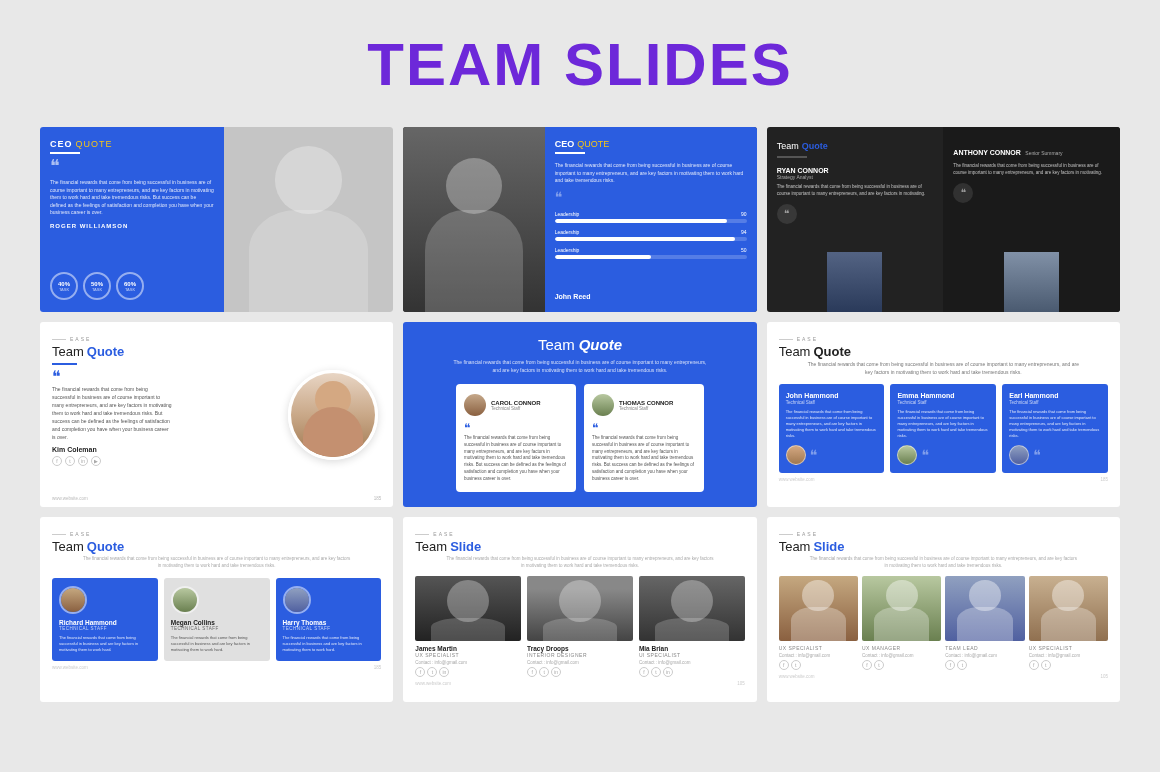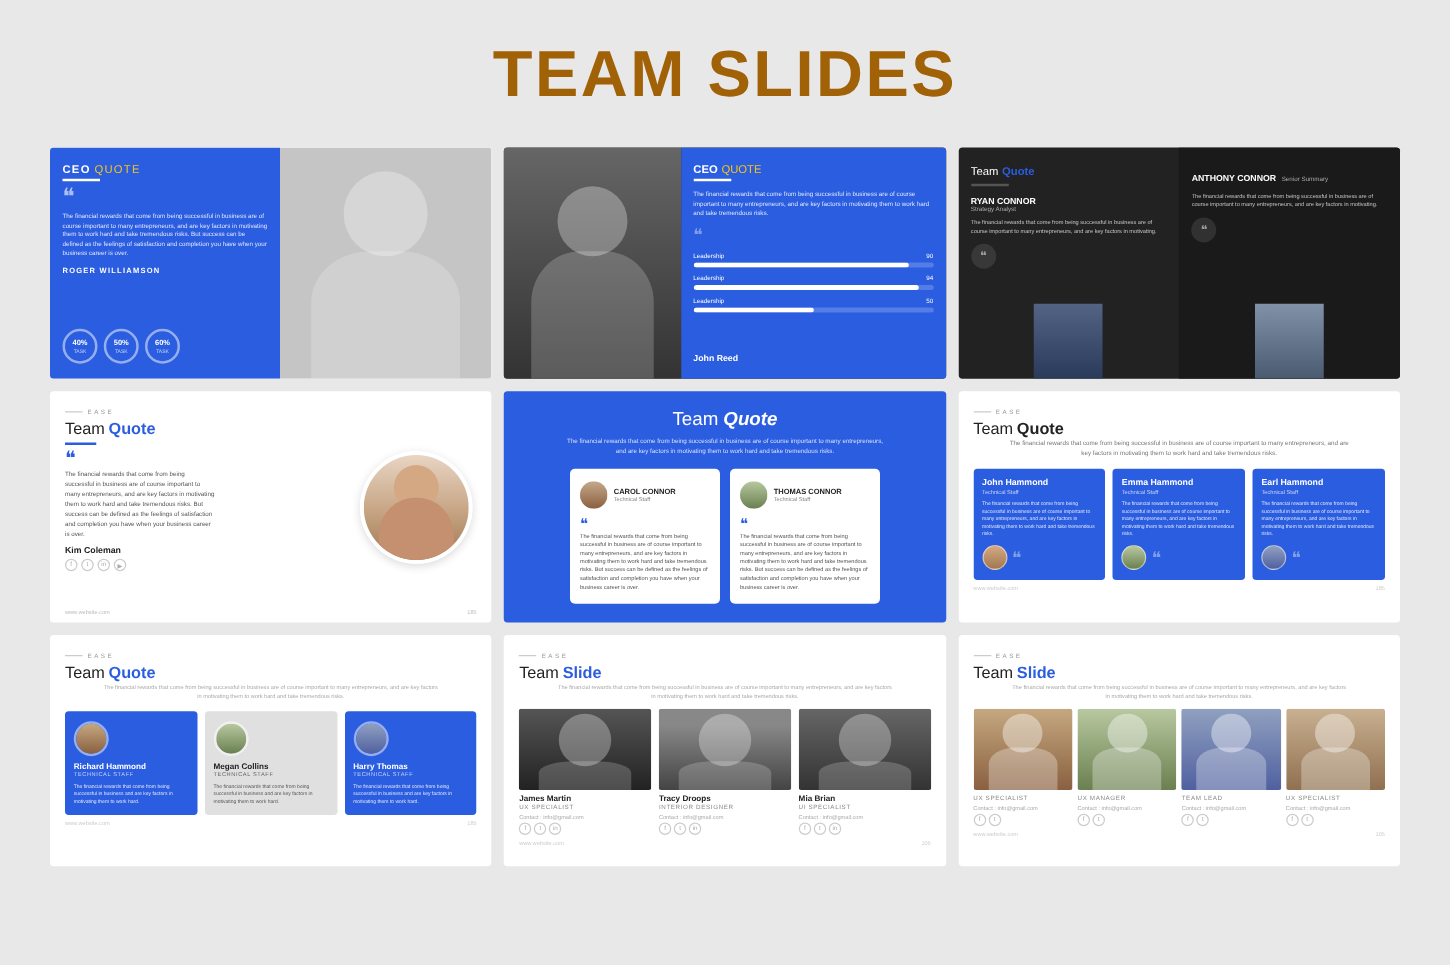--- a/index.html
+++ b/index.html
@@ -7,23 +7,23 @@
       background-color: #e8e8e8;
       font-family: 'Arial', sans-serif;
       width: 1160px;
       min-height: 772px;
       display: flex;
       flex-direction: column;
       align-items: center;
       padding: 30px 40px 40px;
     }
     .page-title {
-      font-size: 52px;
+      font-size: 60px;
       font-weight: 900;
-      color: #a16207;
+      color: #6d28d9;
       letter-spacing: 2px;
       margin-bottom: 28px;
       text-align: center;
     }
     .grid {
       display: grid;
       grid-template-columns: repeat(3, 1fr);
       gap: 10px;
       width: 100%;
     }

